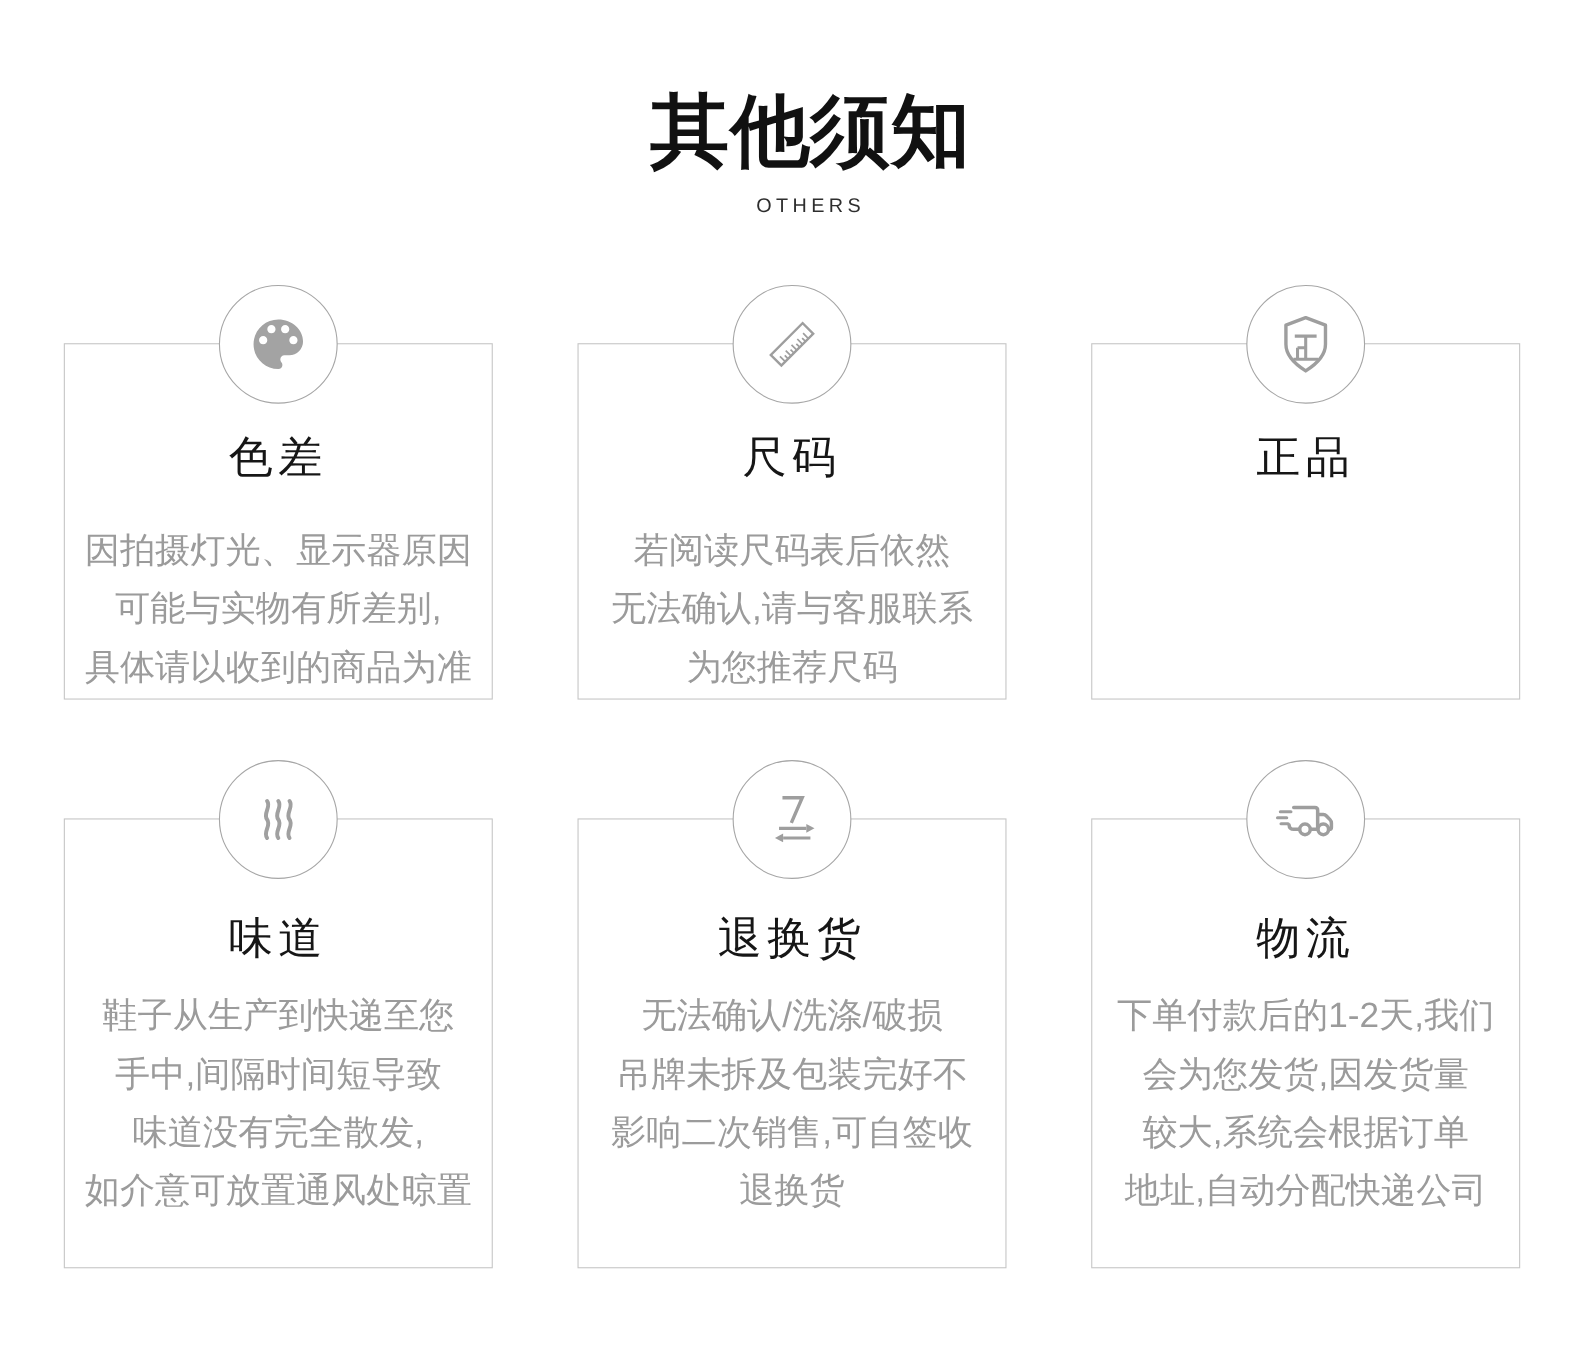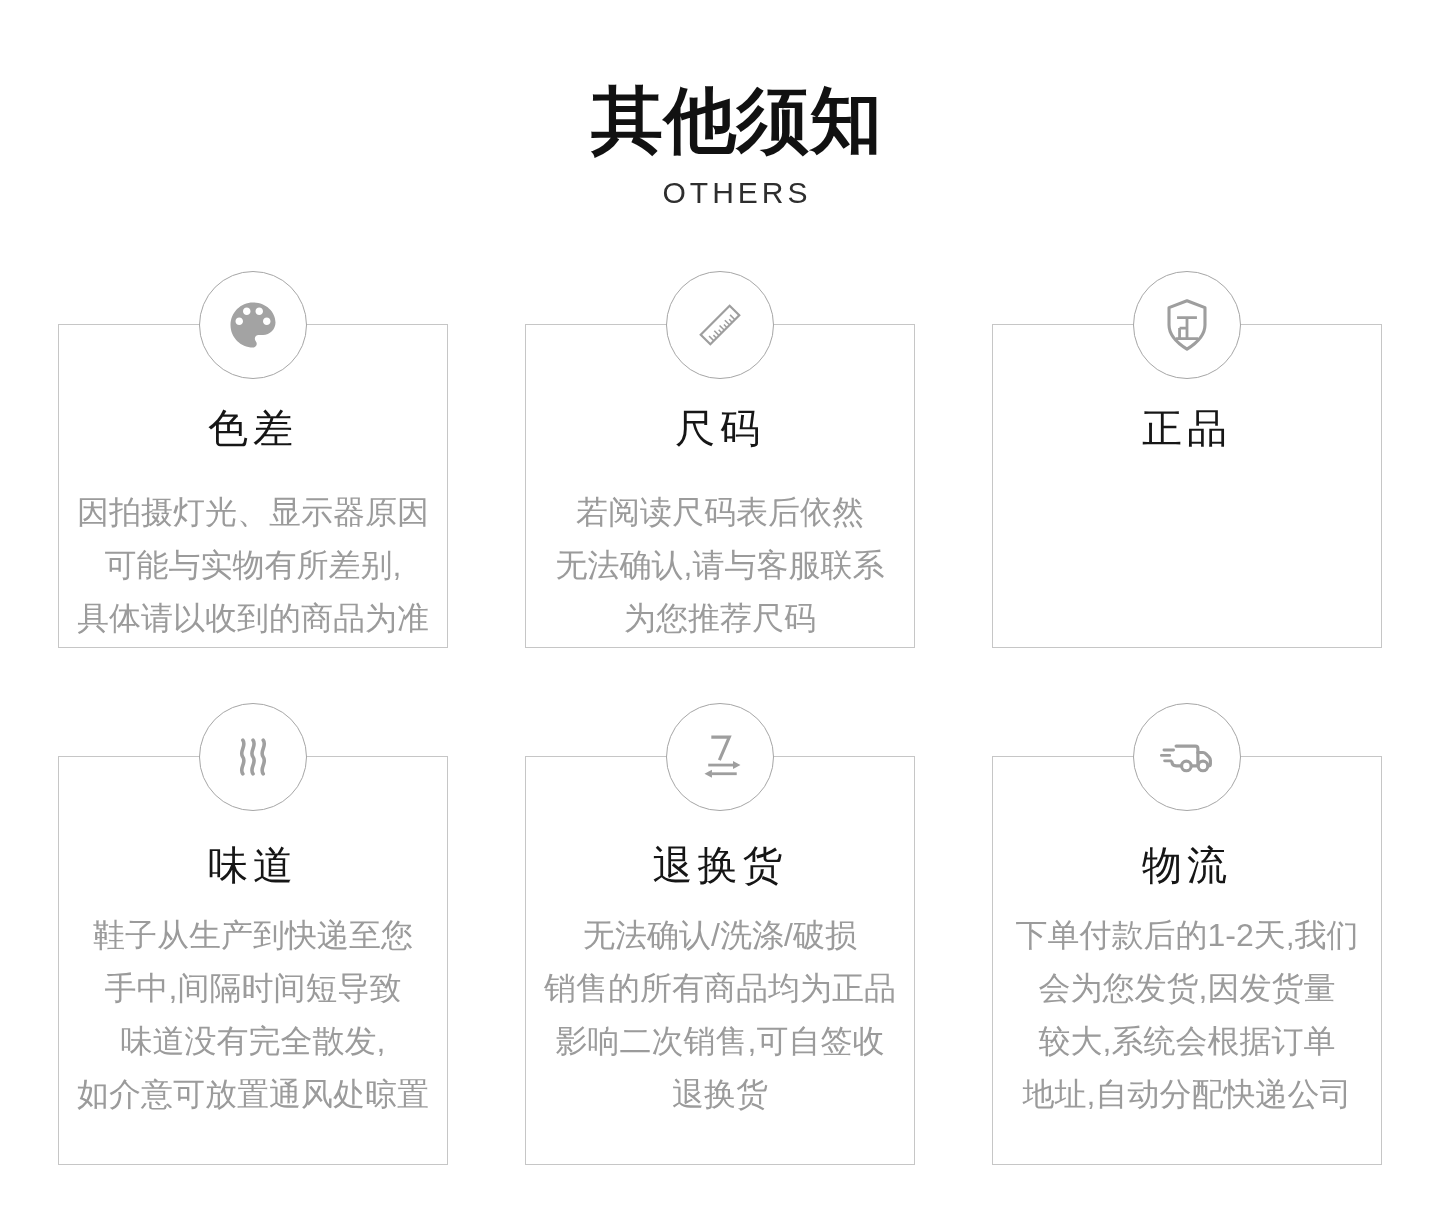--- a/index.html
+++ b/index.html
@@ -9,21 +9,21 @@
     font-family:"Liberation Sans","DejaVu Sans",sans-serif;
     overflow:hidden;
     -webkit-font-smoothing:antialiased;
   }
   .header{padding-top:84px;text-align:center;margin-left:34px;}
   .page-title{
     font-size:72px;line-height:1;font-weight:700;
     color:#111111;letter-spacing:1px;
   }
   .page-subtitle{
-    margin-top:22px;font-size:30px;line-height:1;
+    margin-top:22px;font-size:18px;line-height:1;
     color:#2e2e2e;letter-spacing:4px;font-weight:400;
   }
   .cards-grid{
     margin:116px auto 0 auto;
     width:1324px;
     display:grid;
     grid-template-columns:repeat(3,390px);
     grid-template-rows:324px 409px;
     column-gap:77px;
     row-gap:108px;
@@ -138,21 +138,21 @@
         <path d="M36 18 H65 L49 55" fill="none" stroke="#9e9e9e" stroke-width="5"></path>
         <path d="M31 63 H71" fill="none" stroke="#9e9e9e" stroke-width="4.5"></path>
         <path d="M71 56.5 L83 63 L71 69.5 Z" fill="#9e9e9e"></path>
         <path d="M77 77 H37" fill="none" stroke="#9e9e9e" stroke-width="4.5"></path>
         <path d="M37 70.5 L25 77 L37 83.5 Z" fill="#9e9e9e"></path>
       </svg>
     </div>
     <h3 class="card-title">退换货</h3>
     <div class="card-body">
       <p>无法确认/洗涤/破损</p>
-      <p>销售的所有商品均为正品</p>
+      <p>吊牌未拆及包装完好不</p>
       <p>影响二次销售,可自签收</p>
       <p>退换货</p>
     </div>
   </section>
 
   <section class="card row2">
     <div class="icon-circle">
       <svg width="64" height="64" viewBox="0 0 100 100" aria-hidden="true" fill="none" stroke="#9e9e9e" stroke-width="5" stroke-linejoin="round" stroke-linecap="round">
         <path d="M33 64 H33 C29 64 26.5 61.5 26.5 58 M33 33 H63 C66 33 67 34.5 67 37 V64 H33"></path>
         <path d="M67 43 H75 C77 43 78.2 43.6 79.5 45 L84.5 50.2 C85.9 51.7 86.5 53 86.5 55 V61 C86.5 62.7 85.3 64 83.5 64 H82"></path>

